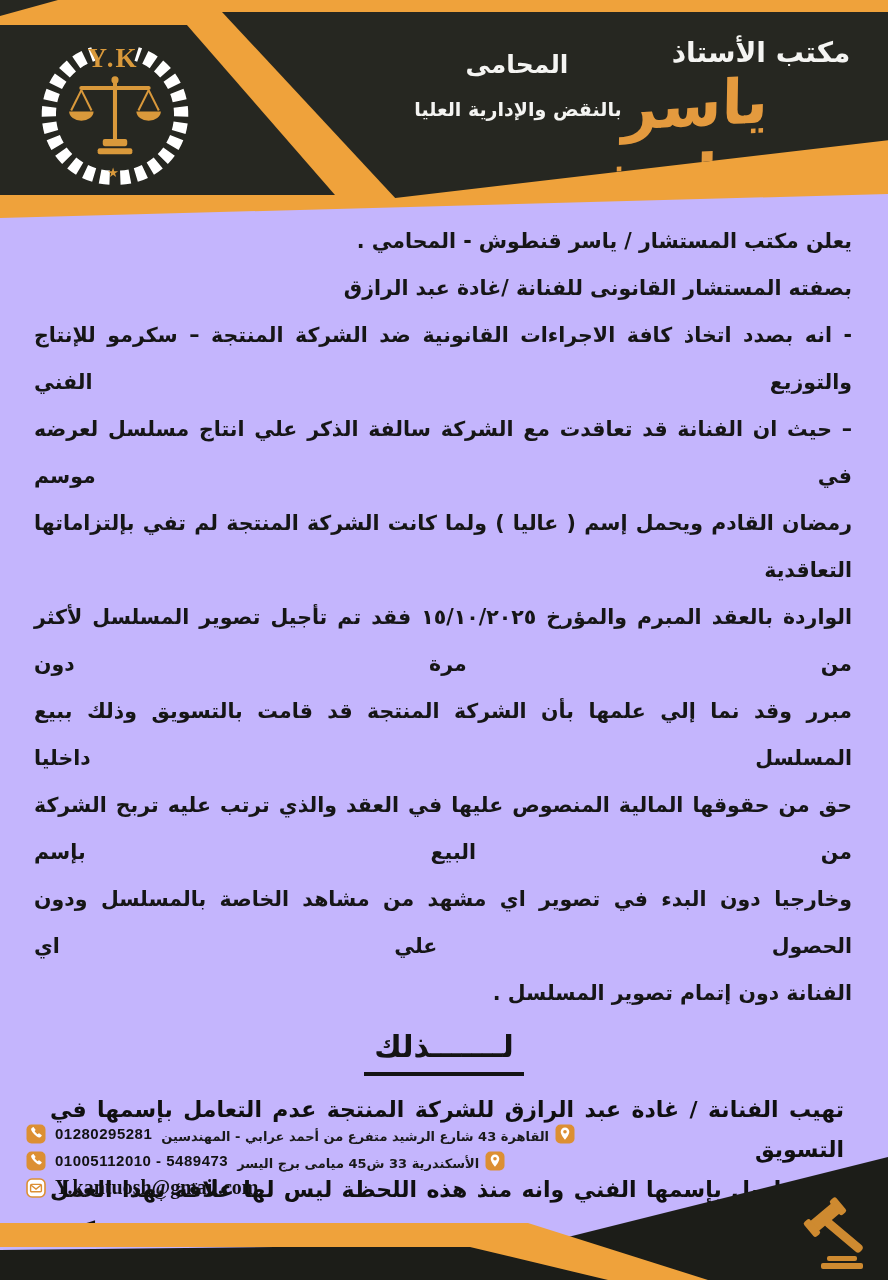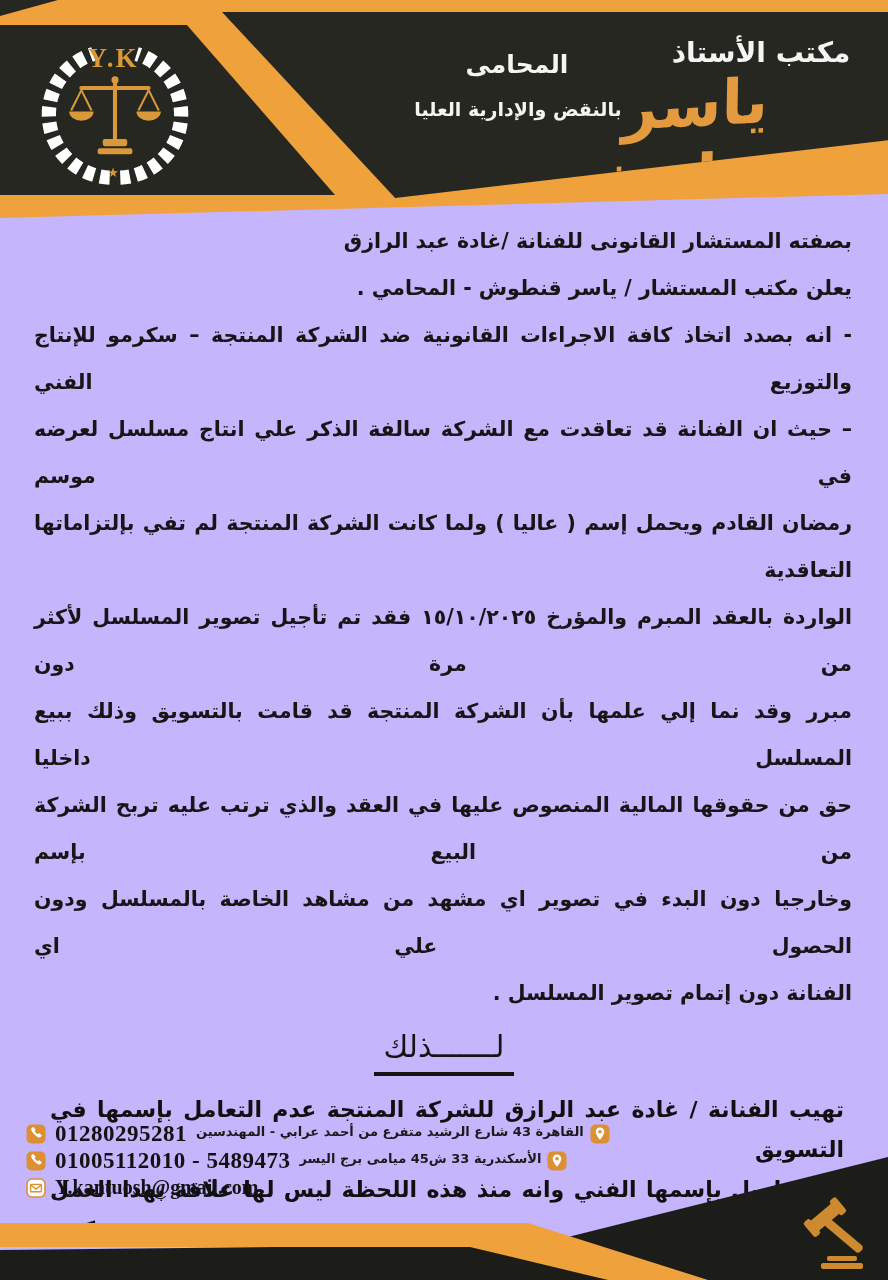--- a/index.html
+++ b/index.html
@@ -36,34 +36,34 @@
   
   .content{position:absolute;top:218px;left:0;right:0;}
   .doc-title-wrap{text-align:center;margin:32px 0 24px;}
   .doc-title{display:inline-block;font-size:35px;font-weight:bold;color:#141414;
              border-bottom:4px solid #141414;padding:0 14px 9px;direction:rtl;}
   .lines{padding:0 36px 0 34px;}
   .line{direction:rtl;text-align:right;margin:0;font-size:20.5px;font-weight:bold;
         color:#161616;line-height:47px;white-space:nowrap;}
   .line.j{white-space:normal;text-align:justify;text-align-last:justify;}
   .therefore-wrap{text-align:center;margin:12px 0 14px;}
-  .therefore{display:inline-block;font-size:30px;font-weight:normal;color:#141414;
+  .therefore{display:inline-block;font-size:30px;font-weight:bold;color:#141414;
              border-bottom:4px solid #141414;padding:0 10px 8px;direction:rtl;}
   .closing{padding:0 44px 0 50px;}
   .cline{direction:rtl;text-align:right;margin:0;font-size:22px;font-weight:bold;
          color:#101010;line-height:40px;white-space:nowrap;}
   .cline.j{white-space:normal;text-align:justify;text-align-last:justify;}
 
   
   .contact{position:absolute;left:26px;top:1120px;width:426px;}
   .crow{display:flex;align-items:center;height:27px;gap:9px;direction:ltr;}
   .cicon{flex:0 0 auto;width:20px;height:20px;}
-  .cnum{font-family:Liberation Serif, serif;font-weight:bold;font-size:23px;
+  .cnum{font-family:Liberation Sans, sans-serif;font-weight:bold;font-size:15px;
         color:#121212;letter-spacing:.5px;white-space:nowrap;}
-  .caddr{margin-left:auto;direction:rtl;display:flex;align-items:flex-start;gap:6px;
+  .caddr{margin-left:auto;direction:rtl;display:flex;align-items:flex-end;gap:6px;
          font-size:13px;font-weight:bold;color:#1a1a1a;white-space:nowrap;}
   .cmail{font-family:"Liberation Serif",serif;font-weight:bold;font-size:20px;color:#121212;}
 
   
   .band{position:absolute;left:0;top:1148px;width:888px;height:132px;}
   .gavel{position:absolute;right:6px;top:1192px;width:92px;height:82px;}
 </style>
 </head>
 <body>
 
@@ -103,22 +103,22 @@
       <div class="hdr-role1">المحامى</div>
       <div class="hdr-role2">بالنقض والإدارية العليا</div>
       <div class="hdr-office">مكتب الأستاذ</div>
       <div class="hdr-name">ياسر قنطوش</div>
     </div>
   </div>
 
   <div class="content">
 
     <div class="lines">
+      <p class="line">يعلن مكتب المستشار / ياسر قنطوش -  المحامي .</p>
       <p class="line">بصفته المستشار القانونى للفنانة  /غادة عبد الرازق</p>
-      <p class="line">يعلن مكتب المستشار / ياسر قنطوش -  المحامي .</p>
       <p class="line j">- انه بصدد اتخاذ كافة الاجراءات القانونية ضد  الشركة المنتجة – سكرمو للإنتاج والتوزيع الفني</p>
       <p class="line j">–  حيث ان الفنانة قد تعاقدت مع الشركة سالفة الذكر علي انتاج مسلسل لعرضه في موسم</p>
       <p class="line j">رمضان القادم ويحمل إسم ( عاليا ) ولما كانت الشركة المنتجة لم تفي بإلتزاماتها التعاقدية</p>
       <p class="line j">الواردة بالعقد المبرم والمؤرخ ١٥/١٠/٢٠٢٥ فقد تم تأجيل تصوير المسلسل لأكثر من مرة دون</p>
       <p class="line j">مبرر وقد نما إلي علمها بأن الشركة المنتجة قد قامت بالتسويق وذلك ببيع المسلسل داخليا</p>
       <p class="line j">حق من حقوقها المالية المنصوص عليها في العقد والذي ترتب عليه تربح الشركة من البيع بإسم</p>
       <p class="line j">وخارجيا دون البدء في تصوير اي مشهد من مشاهد الخاصة بالمسلسل ودون الحصول علي اي</p>
       <p class="line">الفنانة دون إتمام تصوير المسلسل .</p>
     </div>
 

